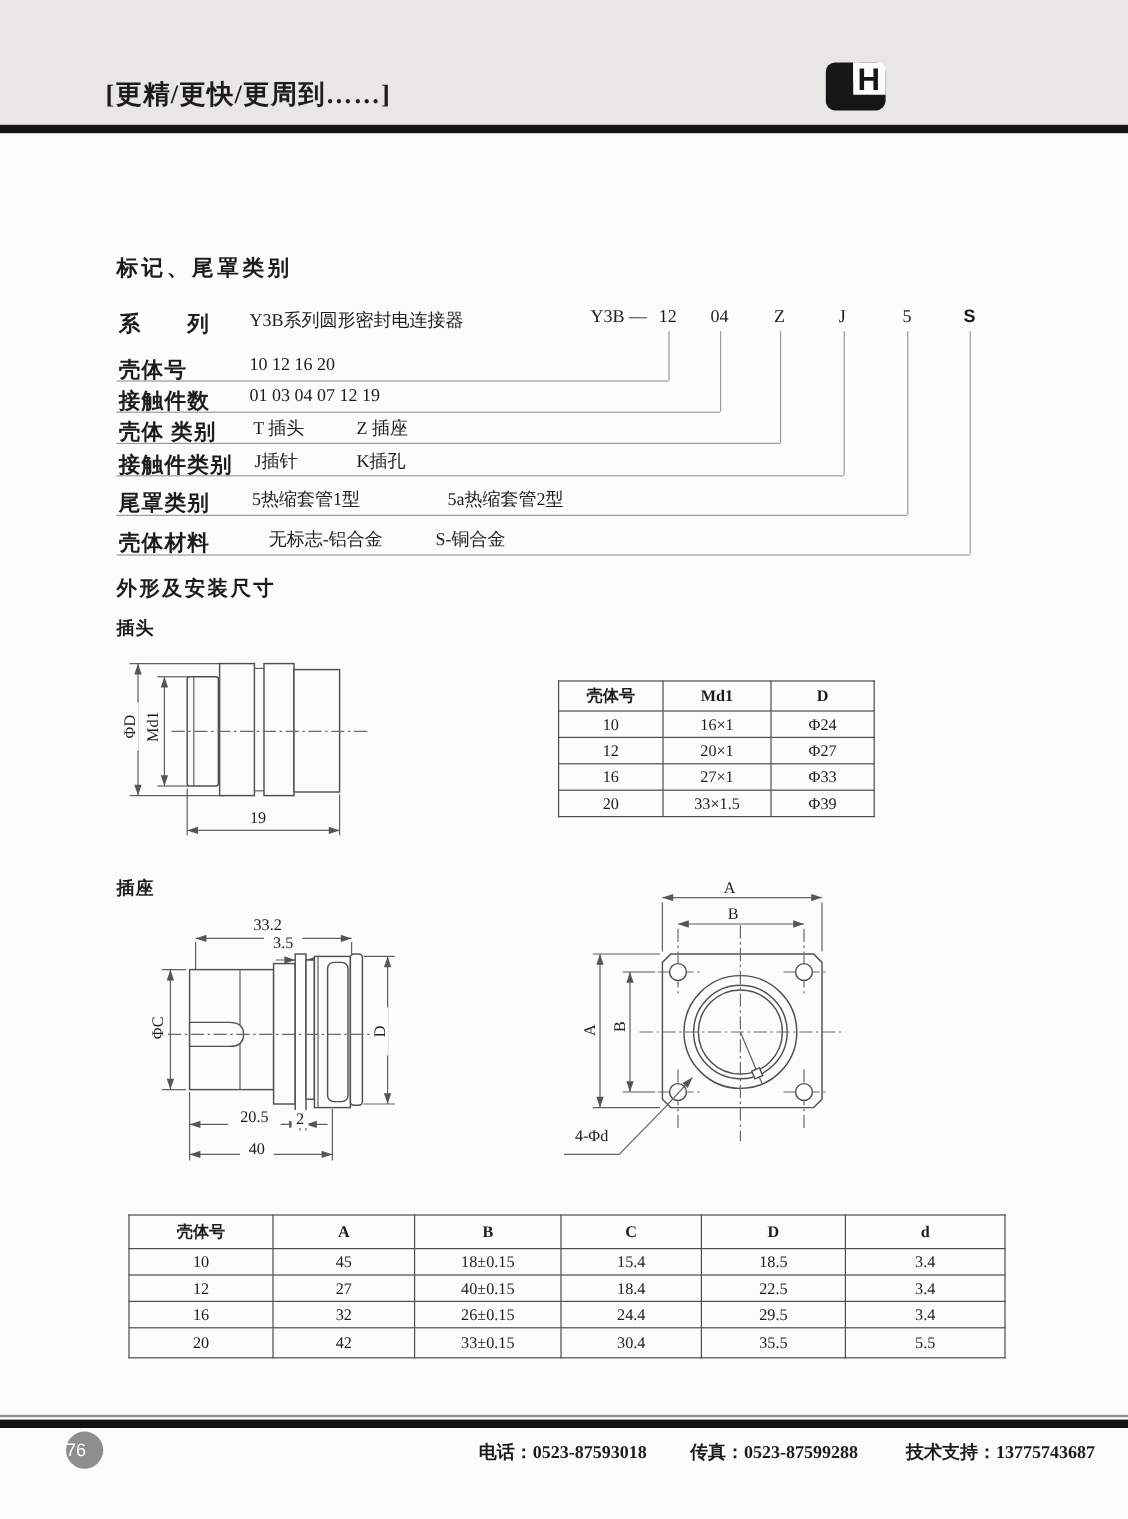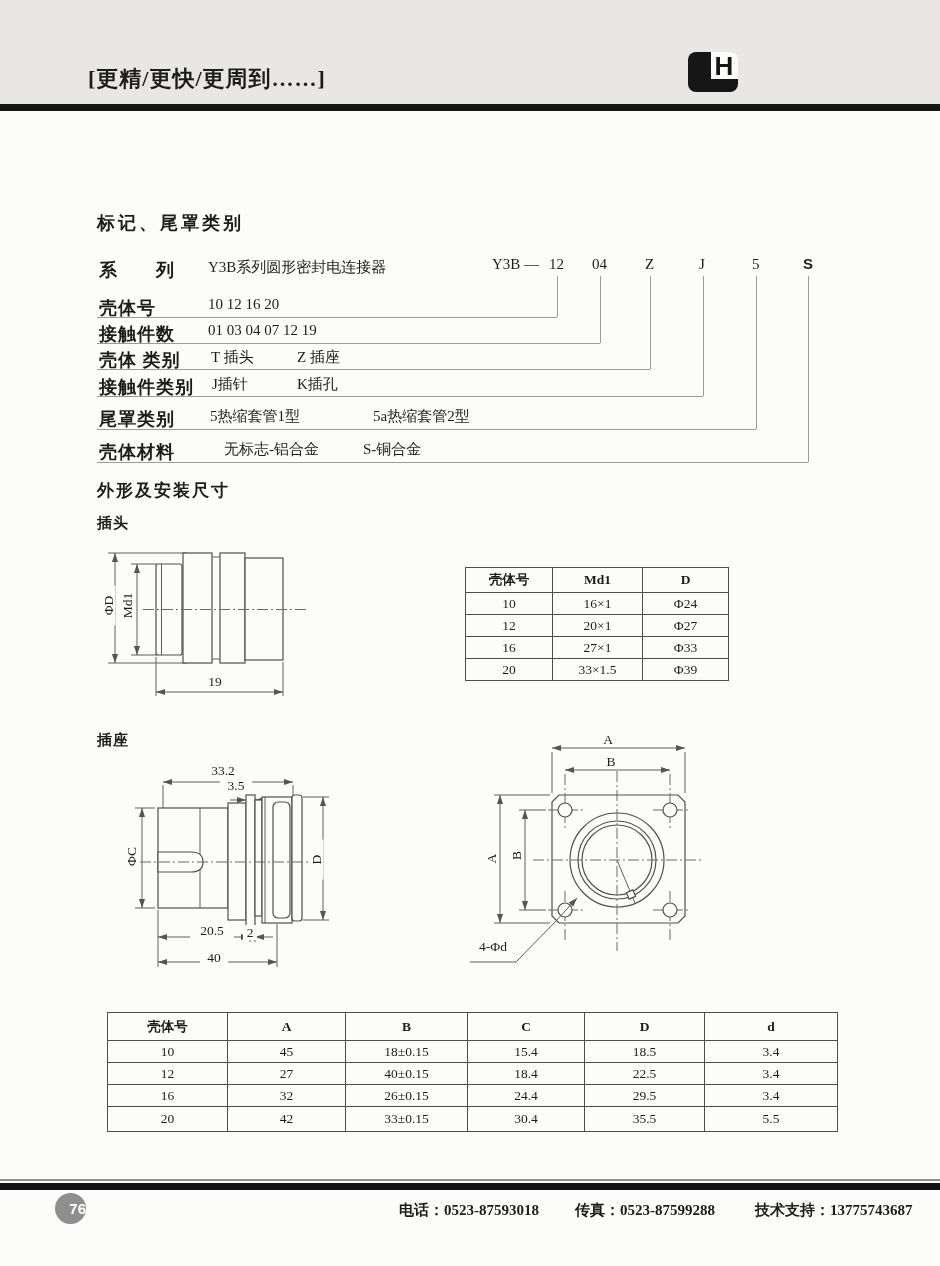--- a/index.html
+++ b/index.html
@@ -27,21 +27,21 @@
   .rot{transform:rotate(-90deg);transform-origin:center;}
   
   table.dt{border-collapse:collapse;table-layout:fixed;background:#fcfcfa;}
   table.dt td,table.dt th{border:1px solid #4d4d4d;text-align:center;vertical-align:middle;
       font-size:13.5px;font-weight:normal;padding:0;font-family:"Liberation Serif","DejaVu Serif",serif;}
   table.dt th{font-weight:bold;}
   
   .foot-line1{left:0;top:1179px;width:940px;height:2px;background:#8f8f8f;}
   .foot-line2{left:0;top:1183px;width:940px;height:7px;background:#141414;}
   .page-badge{left:55px;top:1193px;width:31px;height:31px;border-radius:50%;background:#8e8e8e;
-      color:#fff;font-weight:bold;font-size:15px;line-height:31px;text-align:right;
+      color:#fff;font-weight:normal;font-size:15px;line-height:31px;text-align:left;
       font-family:"Liberation Sans","DejaVu Sans",sans-serif;}
   .foot-txt{top:1201px;font-size:15px;font-weight:bold;white-space:pre;}
   svg .ln{stroke:#5f5f5f;stroke-width:1;fill:none;}
   svg .bd{stroke:#4f4f4f;stroke-width:1.2;fill:#fcfcfa;}
   svg .cl{stroke:#6a6a6a;stroke-width:1;fill:none;stroke-dasharray:11 3 2 3;}
 </style>
 </head>
 <body>
 
 <div class="page">

